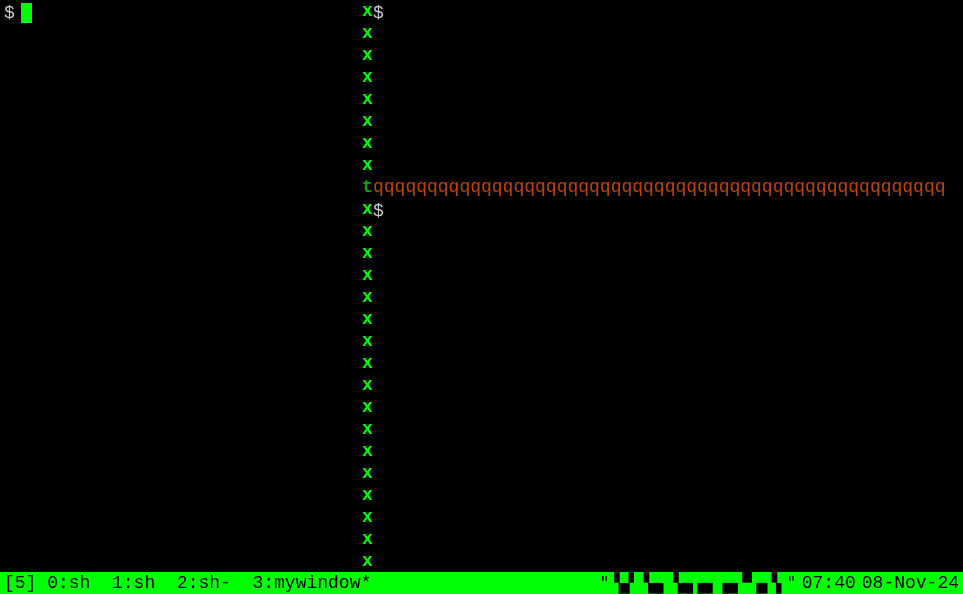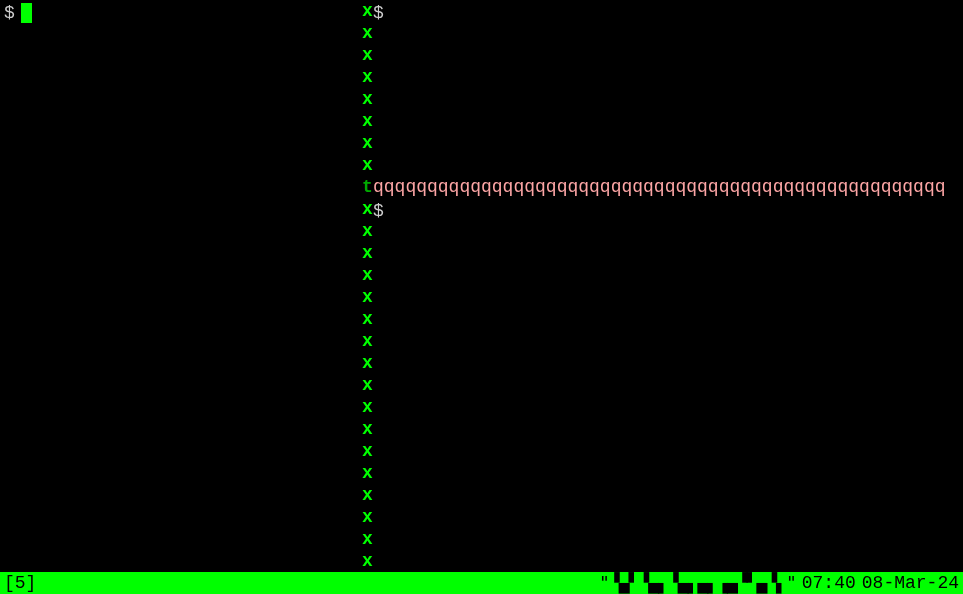--- a/index.html
+++ b/index.html
@@ -47,21 +47,21 @@
     display: flex;
     flex-direction: column;
   }
   .top-right {
     height: 176px;
     padding: 2px 0 0 0;
     color: #ccc;
   }
   .hborder {
     height: 22px;
-    color: #fca5a5;
+    color: #c2410c;
     white-space: nowrap;
     overflow: hidden;
     letter-spacing: 0;
   }
   .bottom-right {
     flex: 1;
     padding: 2px 0 0 0;
     color: #ccc;
   }
   .statusbar {
@@ -130,19 +130,20 @@
     <div class="hborder">qqqqqqqqqqqqqqqqqqqqqqqqqqqqqqqqqqqqqqqqqqqqqqqqqqqqq</div>
     <div class="bottom-right">
       <span>$</span>
     </div>
   </div>
 
 </div>
 
 <div class="statusbar">
   <span class="status-left">[5]</span>
+  <span id="status-windows"> 0:sh  1:sh  2:sh-  3:mywindow*</span>
   <span class="status-mid"></span>
   <span class="status-right">
     <span class="host-glyphs">"▝▄▘▝▄▖▝▄▖▄▖▗▄▝▘▄▝▖"</span>
     <span>07:40</span>
-    <span>08-Mar-24</span>
+    <span>08-Nov-24</span>
   </span>
 </div>
 
 </body></html>

